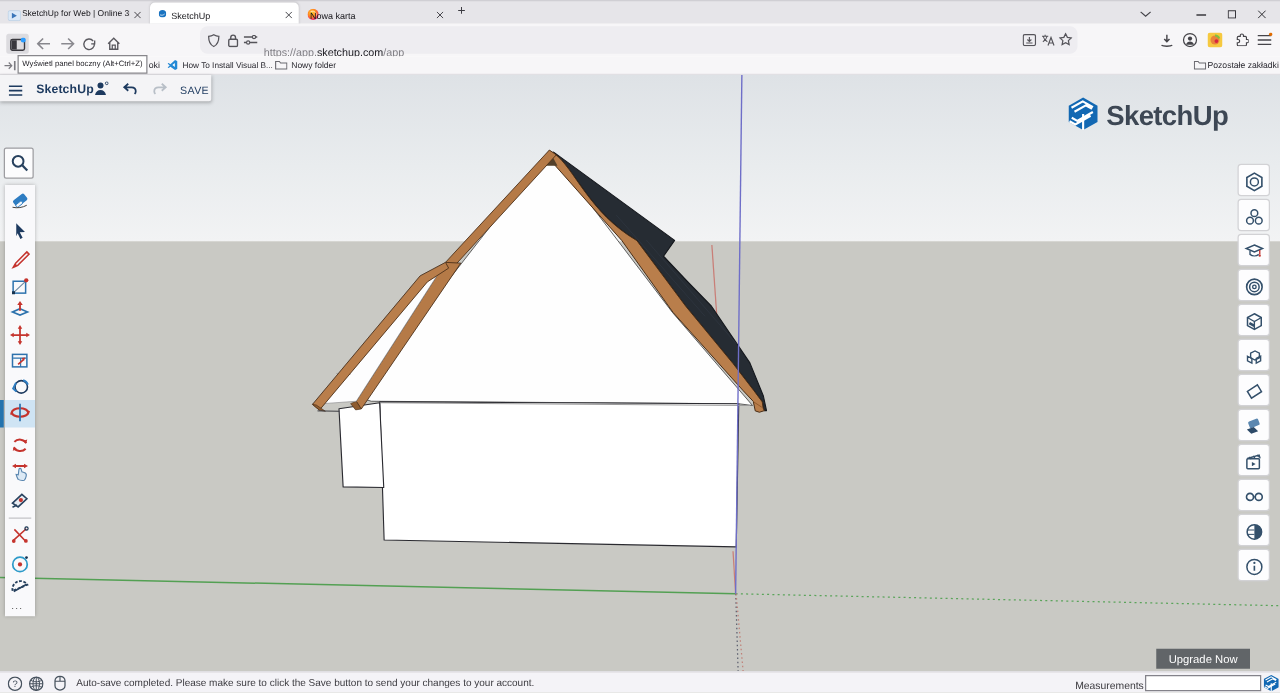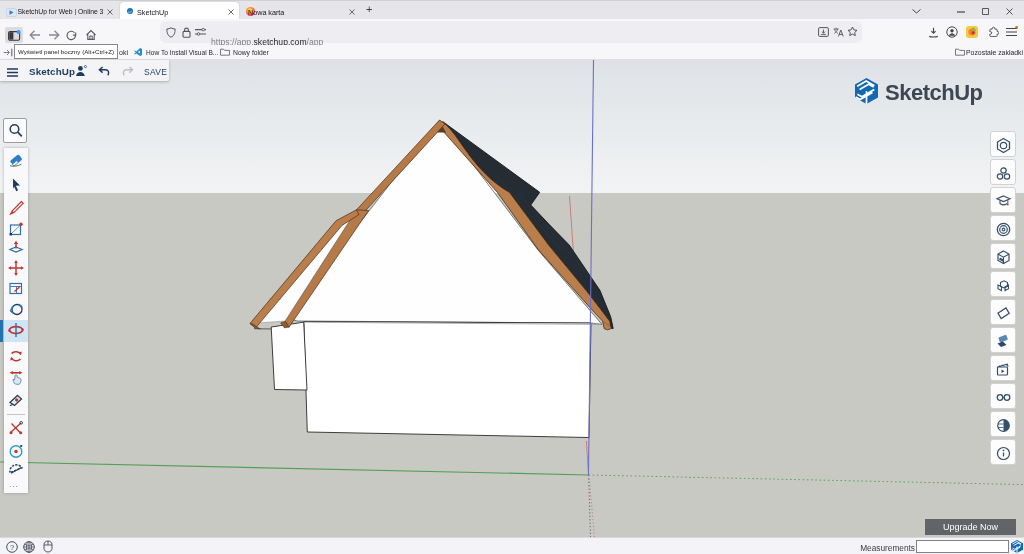--- a/index.html
+++ b/index.html
@@ -14,21 +14,21 @@
 .tx{color:#56555c;font-size:10px;line-height:7px}
 #activetab{left:120px;top:2px;width:119px;height:17px;background:#fff;border-radius:4px 4px 0 0;box-shadow:0 0 2px rgba(0,0,0,.18)}
 
 #app{left:0;top:60px;width:1024px;height:494px}
 #statusbar{left:0;top:477px;width:1024px;height:17px;background:#f4f3f7;border-top:1px solid #d9d8dc;font-size:8px;color:#3c3b40}
 #apptb{left:0;top:0;width:169px;height:21px;background:#f4f4f6;box-shadow:0 1px 3px rgba(0,0,0,.25);border-radius:0 0 2px 0}
 .navy{color:#1d3a5f}
 #lefttools{left:4px;top:88px;width:24px;height:345px;background:#f9f9fb;box-shadow:0 0 3px rgba(0,0,0,.25)}
 #searchbox{left:3px;top:58px;width:24px;height:25px;background:#fcfcfd;border:1px solid #9d9da1;border-radius:2px}
 .rbtn{left:990px;width:26px;height:26px;background:#fdfdfe;border:1px solid #d2d2d5;border-radius:3px;text-align:center}
-#upg{left:925px;top:459px;width:91px;height:16px;background:#616568;color:#fff;font-size:9px;text-align:center;line-height:16px}
+#upg{left:925px;top:459px;width:75px;height:16px;background:#616568;color:#fff;font-size:9px;text-align:center;line-height:16px}
 </style>
 </head>
 <body>
 
 <div class="a" id="tabbar"></div>
 
 <svg class="a" style="left:6px;top:8px" width="11" height="9" viewBox="0 0 11 9">
     <rect x="0.5" y="0.5" width="10" height="8" rx="1.5" fill="#dbe9f7" stroke="#b9cfe4" stroke-width="0.6"></rect>
     <path d="M3.5 2.2l4 2.3-4 2.3z" fill="#3a76b9"></path>
   </svg>
@@ -421,20 +421,21 @@
       </svg>
 <svg class="a" style="left:23px;top:2.5px" width="12" height="12" viewBox="0 0 12 12">
         <circle cx="6" cy="6" r="5.3" fill="none" stroke="#47525e" stroke-width="1"></circle>
         <path d="M6 .7v10.6M.7 6h10.6M1.6 3.2c2.7 1.6 6.1 1.6 8.8 0M1.6 8.8c2.7-1.6 6.1-1.6 8.8 0" fill="none" stroke="#47525e" stroke-width="0.8"></path>
         <ellipse cx="6" cy="6" rx="2.6" ry="5.3" fill="none" stroke="#47525e" stroke-width="0.8"></ellipse>
       </svg>
 <svg class="a" style="left:43px;top:2px" width="10" height="13" viewBox="0 0 10 13">
         <path d="M1 4.5C1 2.6 2.8 1 5 1s4 1.6 4 3.5v4C9 10.4 7.2 12 5 12s-4-1.6-4-3.5z" fill="none" stroke="#47525e" stroke-width="1"></path>
         <path d="M5 1v4M1 5h8" stroke="#47525e" stroke-width="0.9"></path>
       </svg>
+<div class="a" style="left:61px;top:4px">Auto-save completed. Please make sure to click the Save button to send your changes to your account.</div>
 <div class="a" style="left:0;top:4.5px;width:915px;text-align:right;font-size:8.3px">Measurements</div>
 <div class="a" style="left:916px;top:2px;width:93px;height:12.5px;background:#fff;border:1px solid #83828a"></div>
 <svg class="a" style="left:1011px;top:2px" width="12" height="13" viewBox="0 0 24 26">
         <path d="M12 0L24 6.5v13L12 26 0 19.5v-13z" fill="#1268b3"></path>
         <path d="M2.8 8l9-5 8.4 4.6M5.2 11.2l9-5 5.2 2.8M3 16l4.5 2.5L20 11.4M1.4 18.8L6 21.4l12.4-7" stroke="#fff" stroke-width="1.8" fill="none"></path>
         <path d="M12 13V26" stroke="#fff" stroke-width="1.8"></path>
       </svg>
 </div>
 </div>
 

